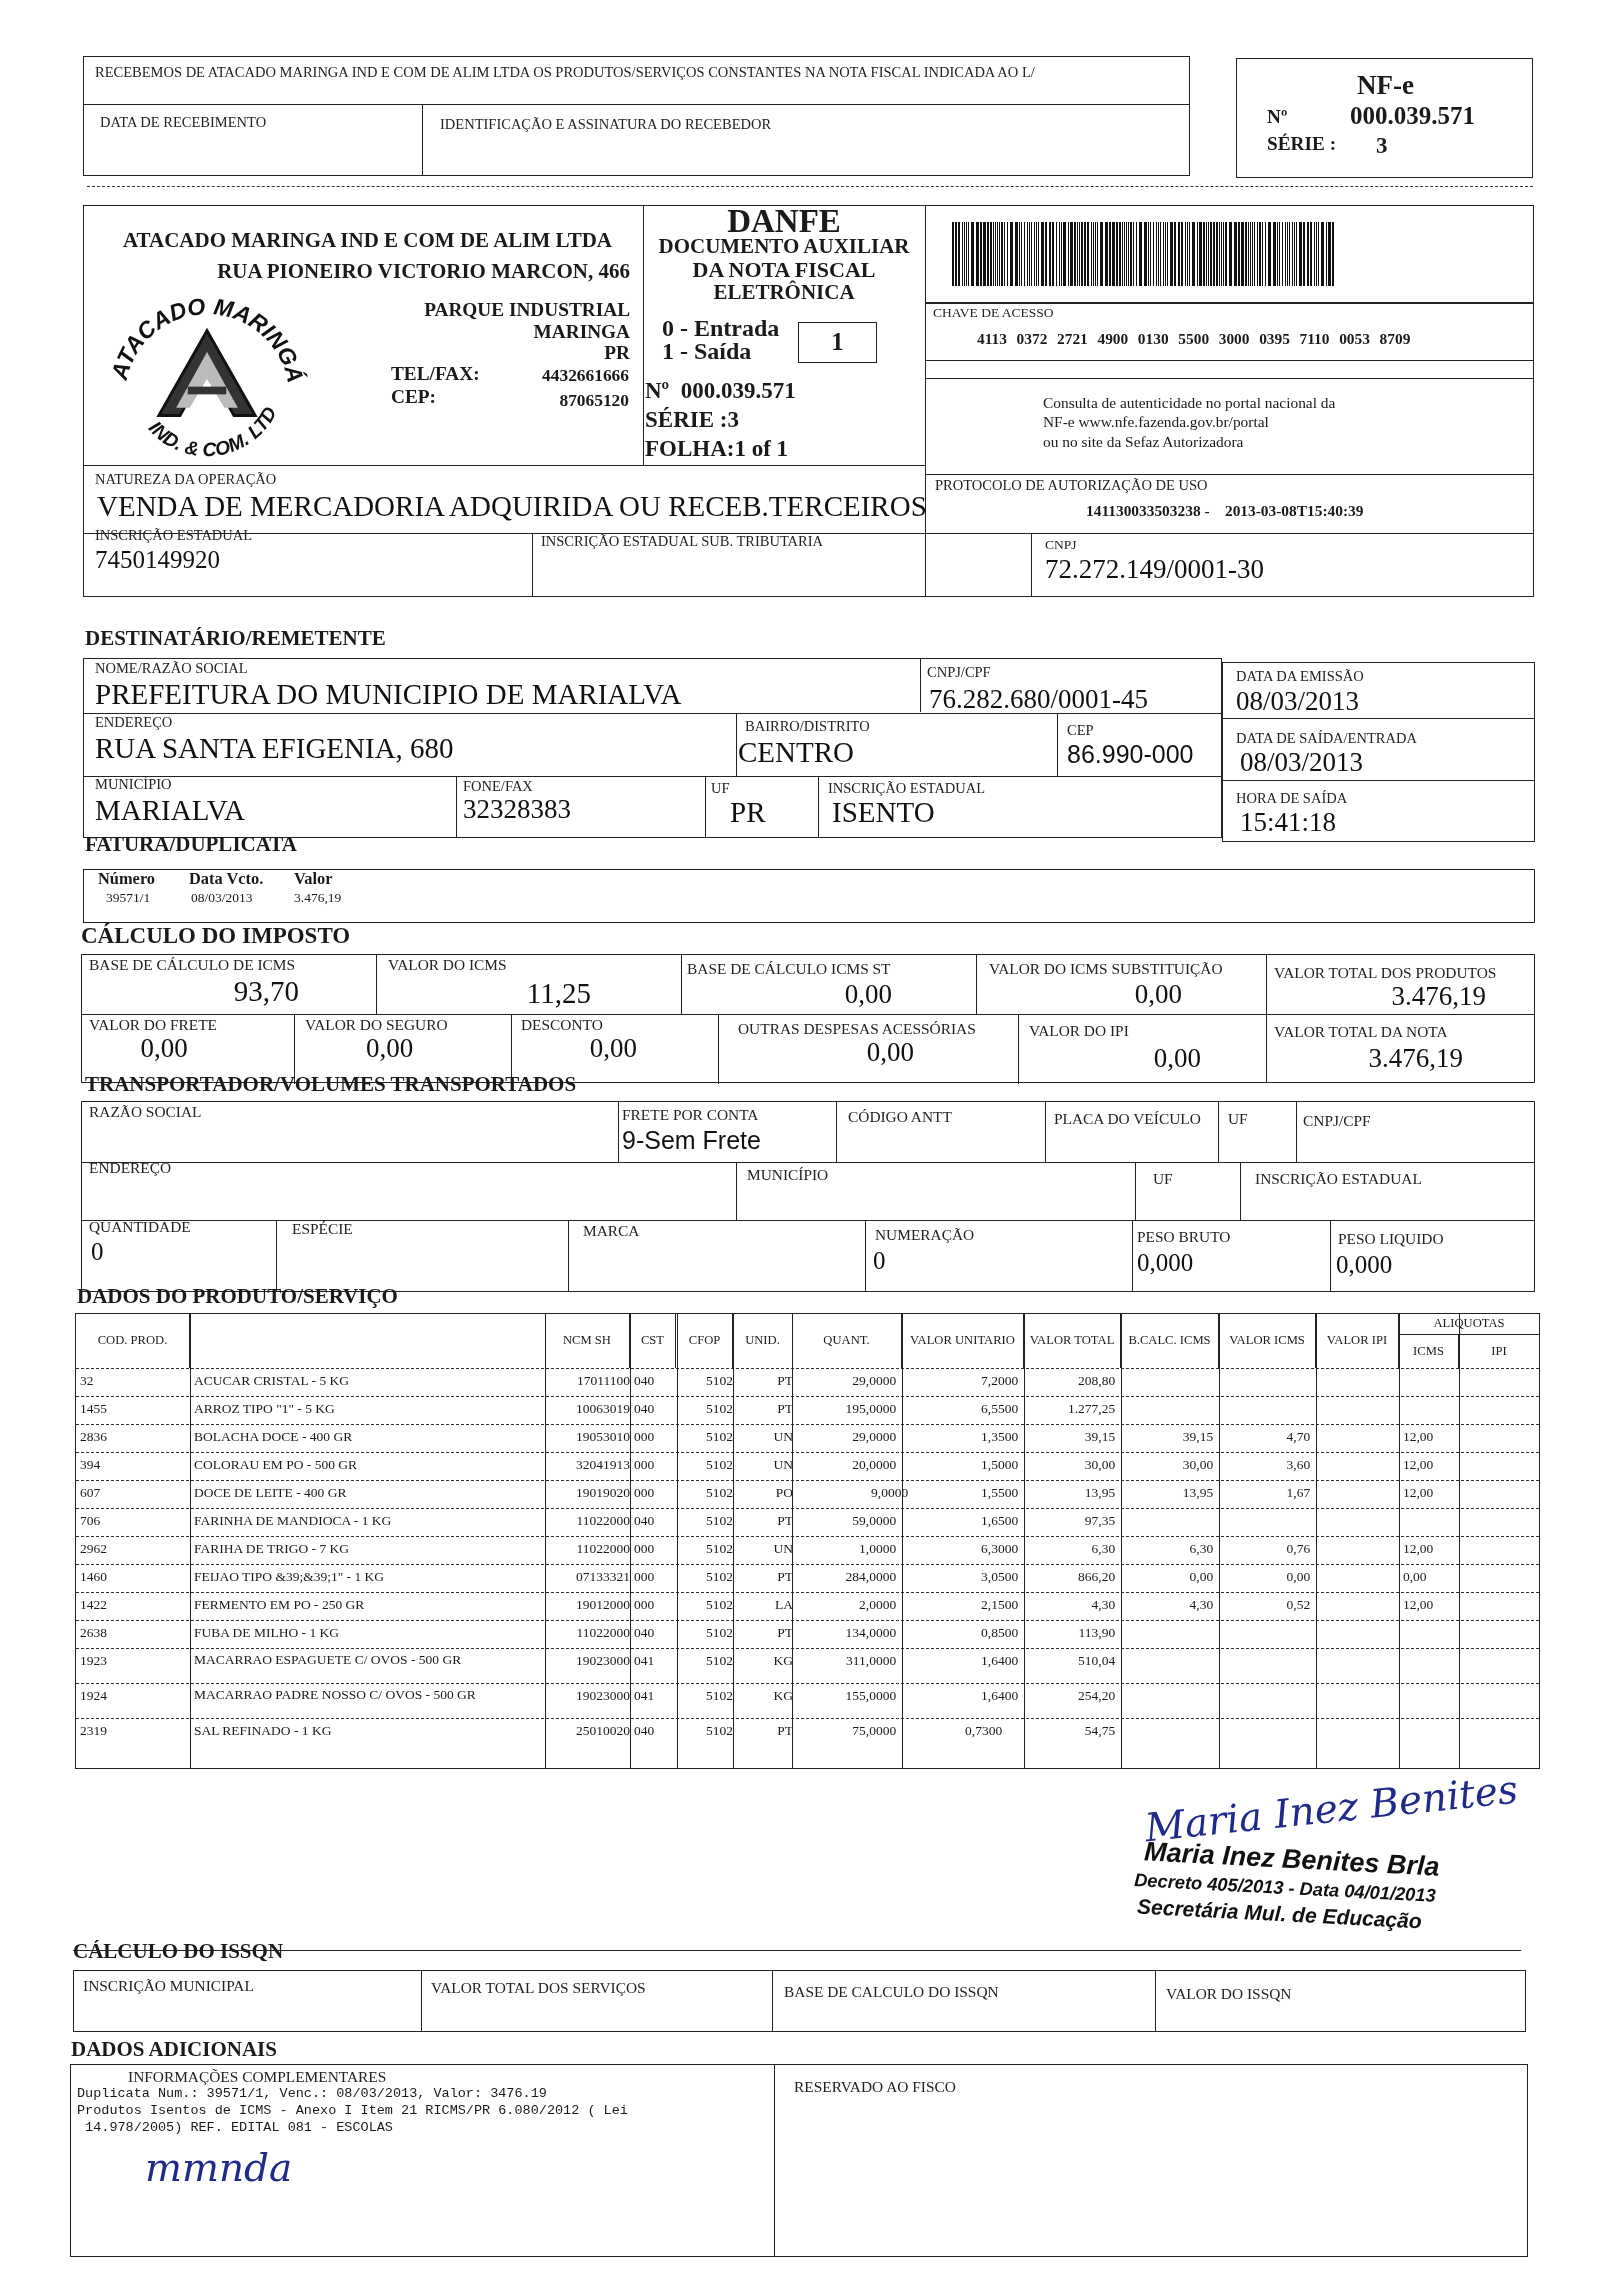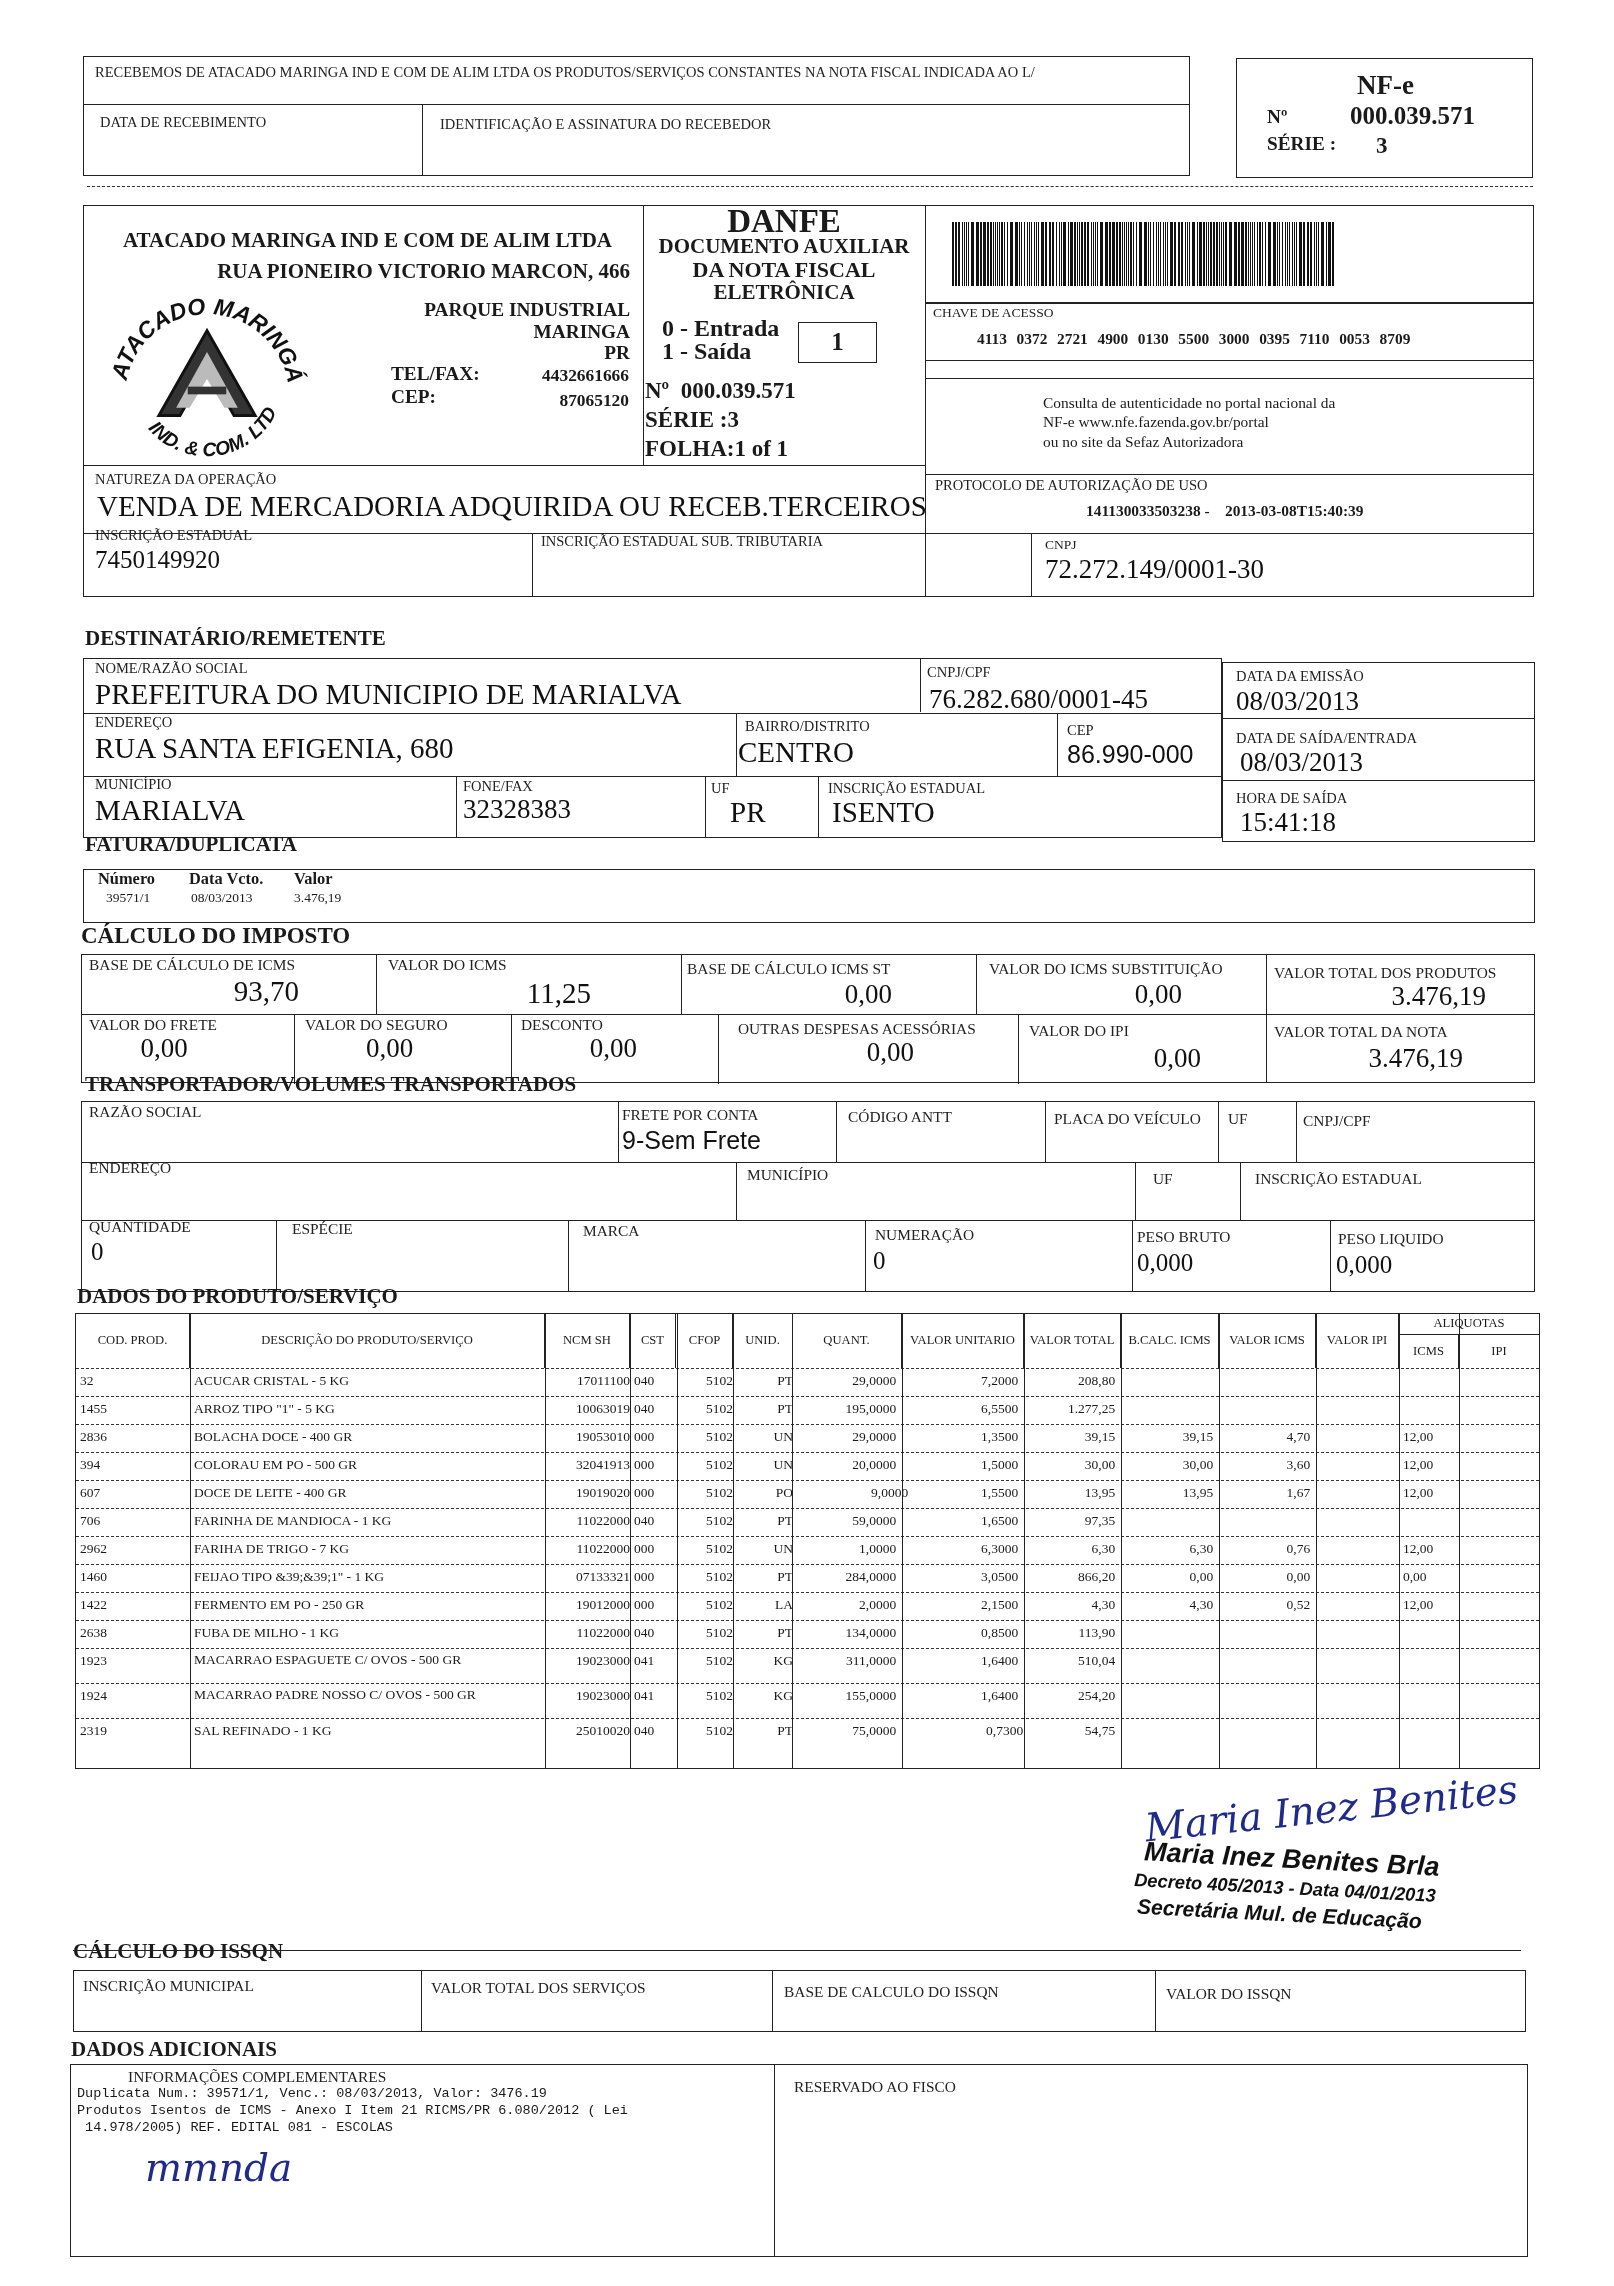--- a/index.html
+++ b/index.html
@@ -367,21 +367,20 @@
 <div class="lbl" style="left:875px;top:1226px;">NUMERAÇÃO</div>
 <div class="val" style="left:873px;top:1247px;font-size:25px;">0</div>
 <div class="lbl" style="left:1137px;top:1228px;">PESO BRUTO</div>
 <div class="val" style="left:1137px;top:1249px;font-size:25px;">0,000</div>
 <div class="lbl" style="left:1338px;top:1230px;">PESO LIQUIDO</div>
 <div class="val" style="left:1336px;top:1251px;font-size:25px;">0,000</div>
 
 <div class="sect" style="left:77px;top:1284px;">DADOS DO PRODUTO/SERVIÇO</div>
 <div id="prod-table">
   <div class="th" style="left:0;width:114px;">COD. PROD.</div>
-  <div class="th" style="left:114px;width:355px;">DESCRIÇÃO DO PRODUTO/SERVIÇO</div>
   <div class="th" style="left:469px;width:85px;">NCM SH</div>
   <div class="th" style="left:554px;width:46px;">CST</div>
   <div class="th" style="left:601px;width:56px;">CFOP</div>
   <div class="th" style="left:657px;width:60px;">UNID.</div>
   <div class="th" style="left:716px;width:110px;">QUANT.</div>
   <div class="th" style="left:826px;width:122px;">VALOR UNITARIO</div>
   <div class="th" style="left:948px;width:97px;">VALOR TOTAL</div>
   <div class="th" style="left:1045px;width:98px;">B.CALC. ICMS</div>
   <div class="th" style="left:1143px;width:97px;">VALOR ICMS</div>
   <div class="th" style="left:1240px;width:83px;">VALOR IPI</div>
@@ -582,21 +581,21 @@
         <div class="cell cr" style="left: 1383px; width: 80px;"></div>
       </div>
       <div class="row" style="top: 404px; height: 28px;">
         <div class="cell cl" style="left: 0px; width: 114px;">2319</div>
         <div class="cell cl" style="left: 114px; width: 355px;">SAL REFINADO - 1 KG</div>
         <div class="cell cc" style="left: 469px; width: 85px;">25010020</div>
         <div class="cell cl" style="left: 554px; width: 46px;">040</div>
         <div class="cell cc" style="left: 601px; width: 56px;">5102</div>
         <div class="cell cc" style="left: 657px; width: 60px;">PT</div>
         <div class="cell cr" style="left: 716px; width: 110px;">75,0000</div>
-        <div class="cell cr" style="left: 831px; width: 122px; padding-left: 48px;">0,7300</div>
+        <div class="cell cr" style="left: 810px; width: 122px; padding-left: 48px;">0,7300</div>
         <div class="cell cr" style="left: 948px; width: 97px;">54,75</div>
         <div class="cell cr" style="left: 1045px; width: 98px;"></div>
         <div class="cell cr" style="left: 1143px; width: 97px;"></div>
         <div class="cell cr" style="left: 1240px; width: 83px;"></div>
         <div class="cell cl" style="left: 1323px; width: 60px;"></div>
         <div class="cell cr" style="left: 1383px; width: 80px;"></div>
       </div>
     </div>
 <div class="colsep" style="left: 114px;"></div>
     <div class="colsep" style="left: 469px;"></div>

